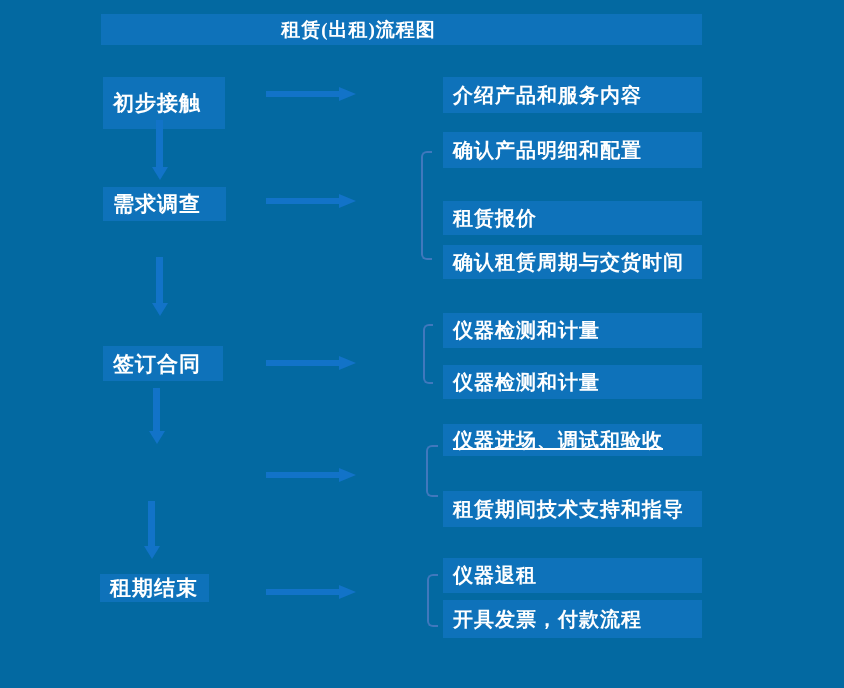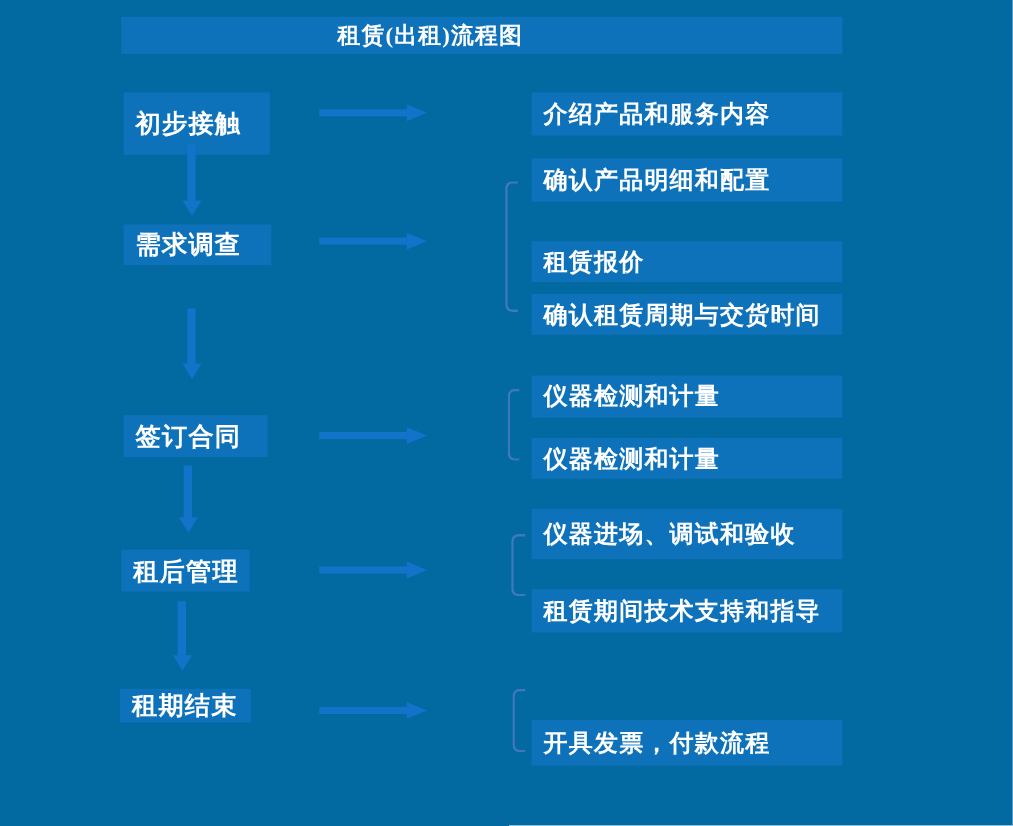--- a/index.html
+++ b/index.html
@@ -106,21 +106,20 @@
 
 <div class="canvas">
 
   <div class="title-bar">
     <span>租赁(出租)流程图</span>
   </div>
 
   <div class="node" style="left:103px; top:77px;  width:122px; height:52px;">初步接触</div>
   <div class="node" style="left:103px; top:187px; width:123px; height:34px;">需求调查</div>
   <div class="node" style="left:103px; top:346px; width:120px; height:35px;">签订合同</div>
-  <div class="node" style="left:101px; top:458px; width:107px; height:35px;">租后管理</div>
   <div class="node" style="left:100px; top:574px; width:109px; height:28px;">租期结束</div>
 
   <div class="varrow" style="left:152px; top:120px; height:60px;">
     <div class="shaft"></div>
     <div class="head"></div>
   </div>
   <div class="varrow" style="left:152px; top:257px; height:59px;">
     <div class="shaft"></div>
     <div class="head"></div>
   </div>
@@ -158,17 +157,18 @@
   <div class="bracket" style="left:423px; top:324px; width:10px; height:60px;"></div>
   <div class="bracket" style="left:426px; top:445px; width:12px; height:52px;"></div>
   <div class="bracket" style="left:427px; top:574px; width:11px; height:53px;"></div>
 
   <div class="node out" style="top:77px;  height:36px;">介绍产品和服务内容</div>
   <div class="node out" style="top:132px; height:36px;">确认产品明细和配置</div>
   <div class="node out" style="top:201px; height:34px;">租赁报价</div>
   <div class="node out" style="top:245px; height:34px;">确认租赁周期与交货时间</div>
   <div class="node out" style="top:313px; height:35px;">仪器检测和计量</div>
   <div class="node out" style="top:365px; height:34px;">仪器检测和计量</div>
-  <div class="node out" style="top:424px; height:42px;">仪器进场、调试和验收</div>
+  <div class="node out" style="top:424px; height:32px;text-decoration:underline;">仪器进场、调试和验收</div>
   <div class="node out" style="top:491px; height:36px;">租赁期间技术支持和指导</div>
+  <div class="node out" style="top:558px; height:35px;">仪器退租</div>
   <div class="node out" style="top:600px; height:38px;font-family:Liberation Mono, monospace;">开具发票，付款流程</div>
 
 </div>
 
 </body></html>

